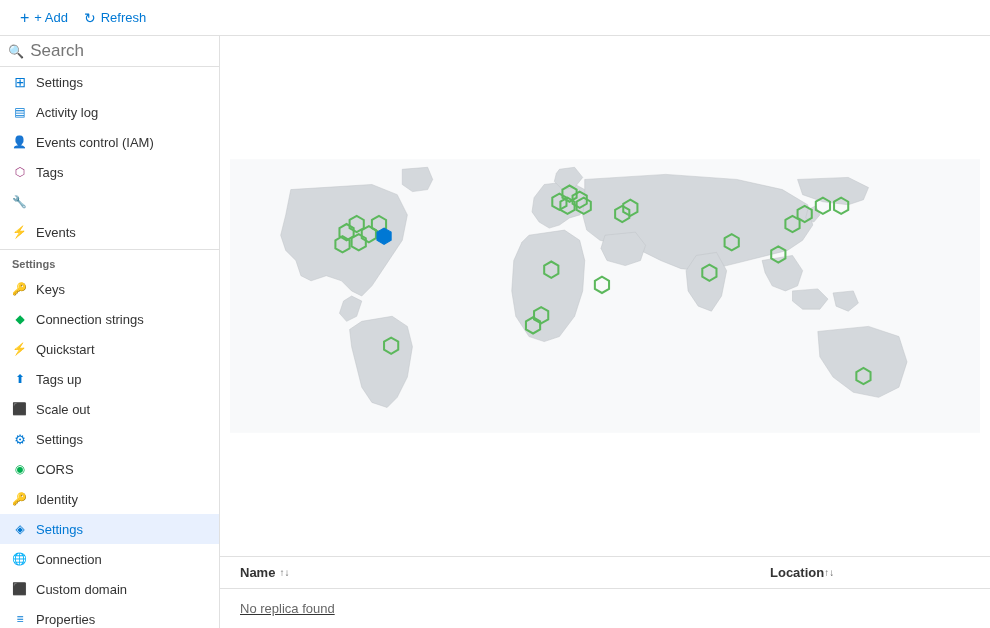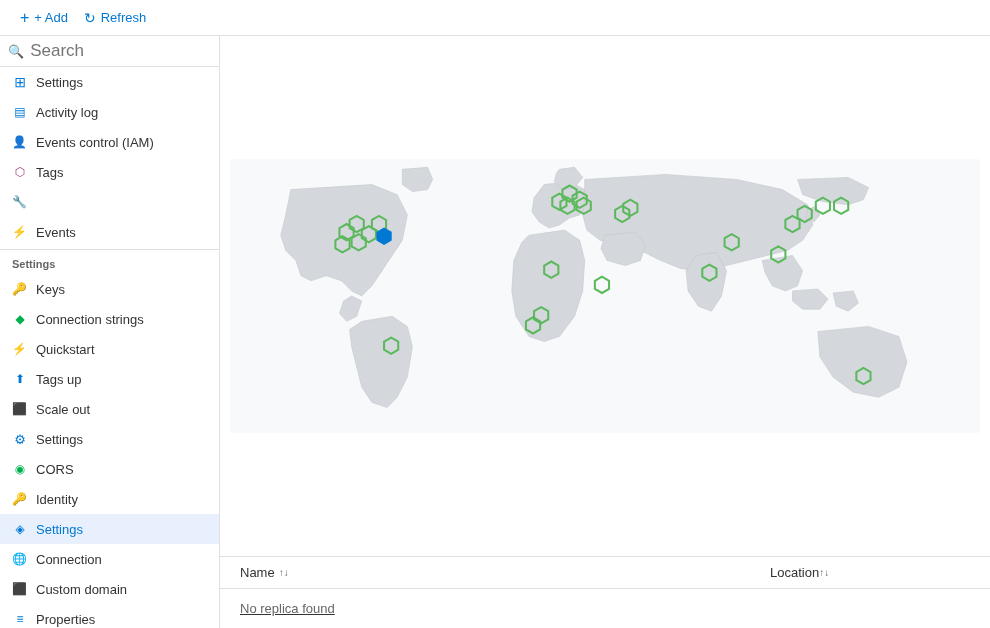--- a/index.html
+++ b/index.html
@@ -65,21 +65,21 @@
       width: 100%; height: 100%;
     }
 
     
     .table-section {
       flex-shrink: 0; border-top: 1px solid #e0e0e0;
       padding: 0;
     }
     .table-header {
       display: flex; padding: 8px 20px; border-bottom: 1px solid #e0e0e0;
-      font-size: 13px; font-weight: 400; color: #333; background: #fff; align-items: center;
+      font-size: 13px; font-weight: 700; color: #333; background: #fff; align-items: center;
     }
     .col-name { flex: 1; display: flex; align-items: center; gap: 4px; }
     .col-location { width: 200px; display: flex; align-items: center; }
     .sort-icon { font-size: 10px; color: #666; }
     .table-body { padding: 8px 20px; text-decoration: underline; }
     .no-data { color: #666; font-size: 13px; padding: 4px 0; }
 
     
     ::-webkit-scrollbar { width: 6px; }
     ::-webkit-scrollbar-track { background: #f1f1f1; }

